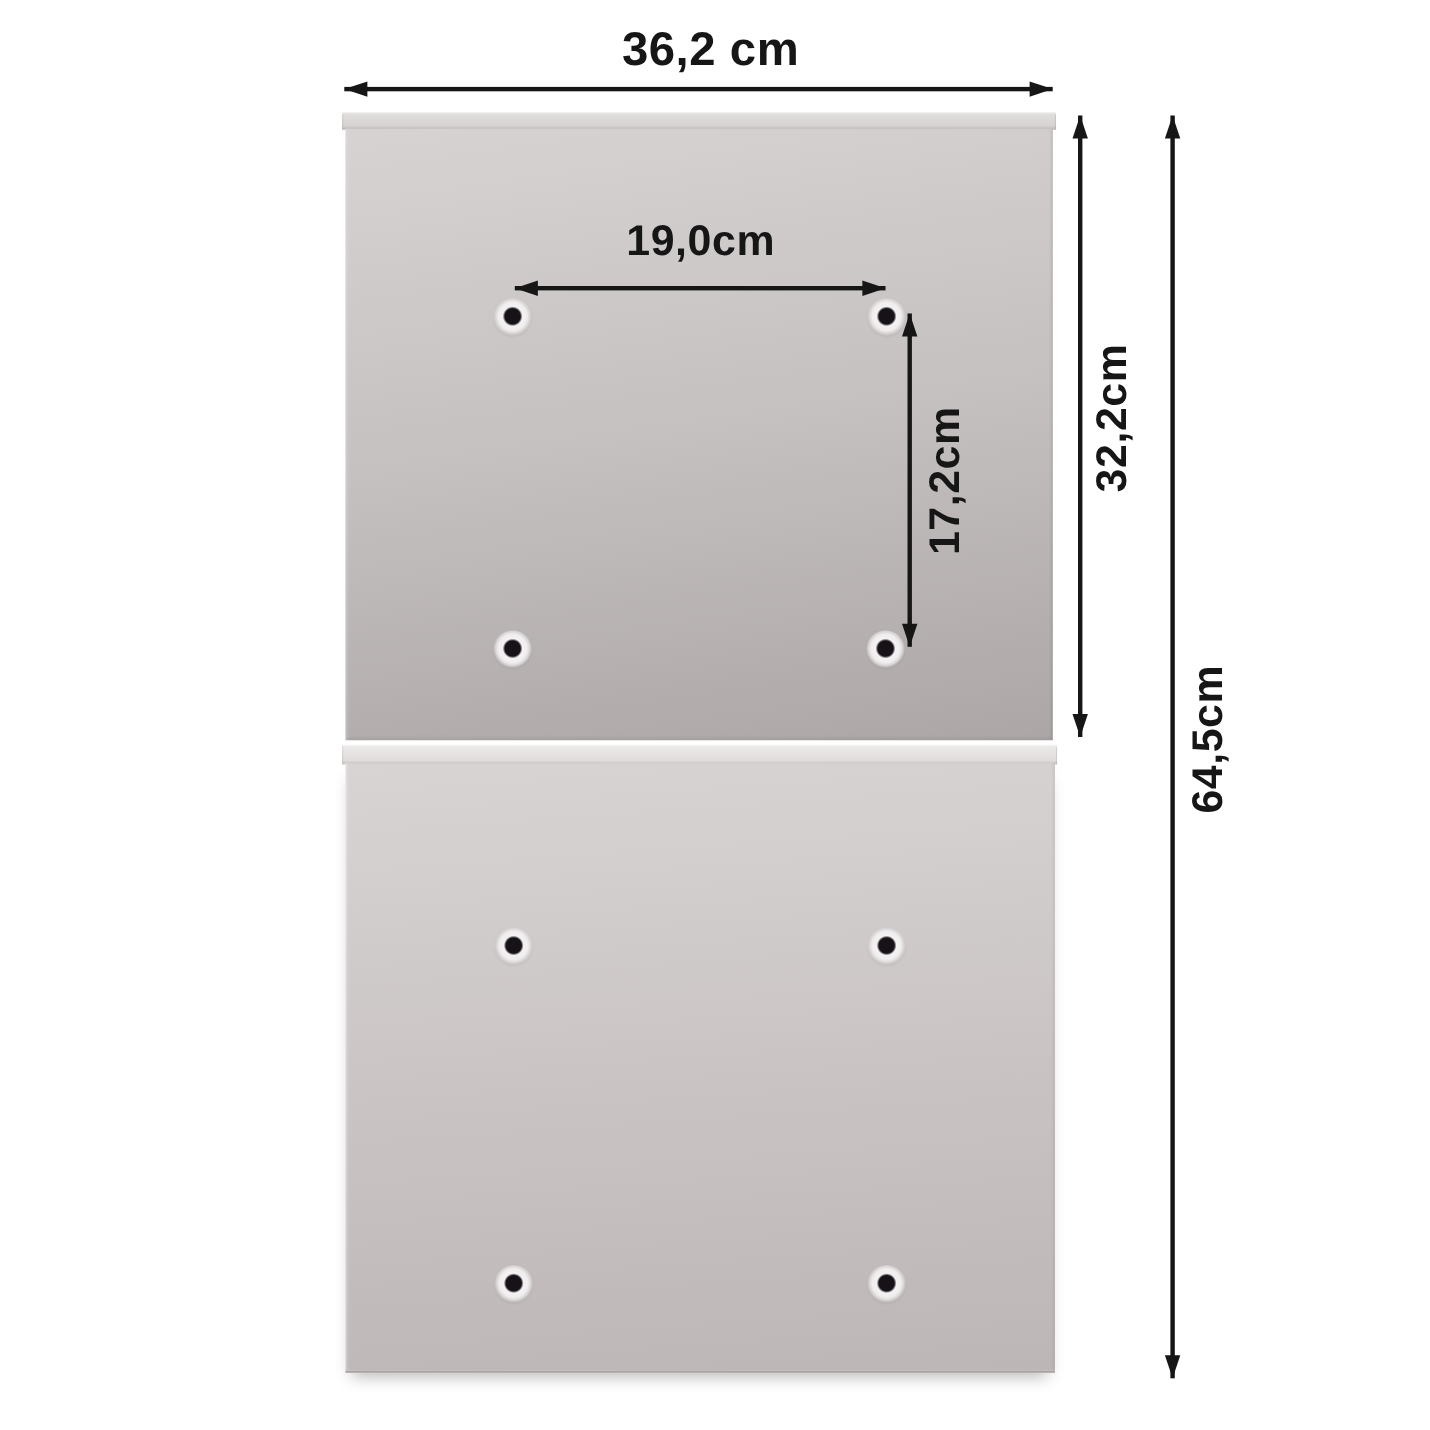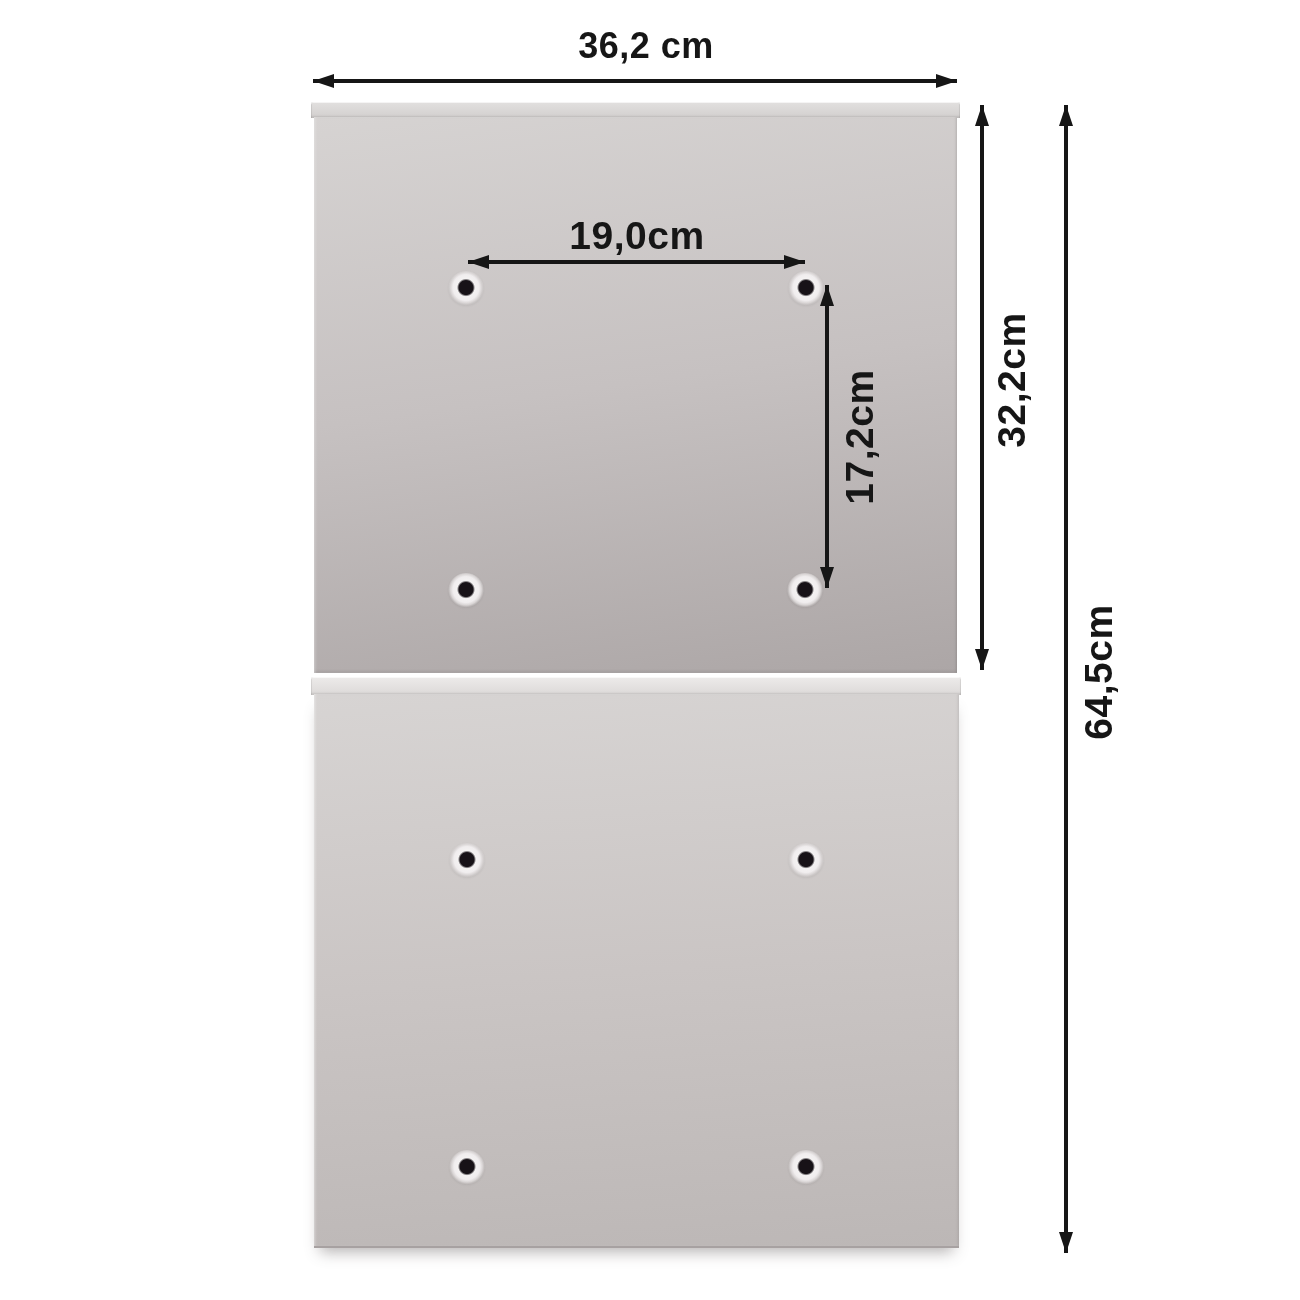--- a/index.html
+++ b/index.html
@@ -17,21 +17,21 @@
     position: absolute;
     color: #161616;
     font-weight: 600;
     white-space: nowrap;
     transform: translate(-50%, -50%);
     letter-spacing: 0.5px;
   }
   .dim-label.vertical {
     transform: translate(-50%, -50%) rotate(-90deg);
   }
-  .fs-lg { font-size: 36px; }
+  .fs-lg { font-size: 43px; }
   .fs-md { font-size: 39px; }
 
   
   .arrow-h {
     position: absolute;
     height: 4px;
     background: #161616;
   }
   .arrow-h::before {
     content: ""; position: absolute; left: 0; top: -5px;
@@ -129,21 +129,21 @@
   <div class="hole" style="left:466px; top:289px;"></div>
   <div class="hole" style="left:806px; top:289px;"></div>
   <div class="hole" style="left:466px; top:591px;"></div>
   <div class="hole" style="left:805px; top:591px;"></div>
 
   <div class="hole" style="left:467px; top:861px;"></div>
   <div class="hole" style="left:806px; top:861px;"></div>
   <div class="hole" style="left:467px; top:1168px;"></div>
   <div class="hole" style="left:806px; top:1168px;"></div>
 
-  <div class="dim-label fs-md" style="left:637px; top:236px;">19,0cm</div>
+  <div class="dim-label fs-md" style="left:637px; top:220px;">19,0cm</div>
   <div class="arrow-h" style="left:468px; top:260px; width:337px;"></div>
 
   <div class="arrow-v" style="left:825px; top:285px; height:303px;"></div>
   <div class="dim-label vertical fs-md" style="left:860px; top:437px;">17,2cm</div>
 
   <div class="arrow-v" style="left:980px; top:105px; height:565px;"></div>
   <div class="dim-label vertical fs-md" style="left:1012px; top:380px;">32,2cm</div>
 
   <div class="arrow-v" style="left:1064px; top:105px; height:1148px;"></div>
   <div class="dim-label vertical fs-md" style="left:1099px; top:672px;">64,5cm</div>

